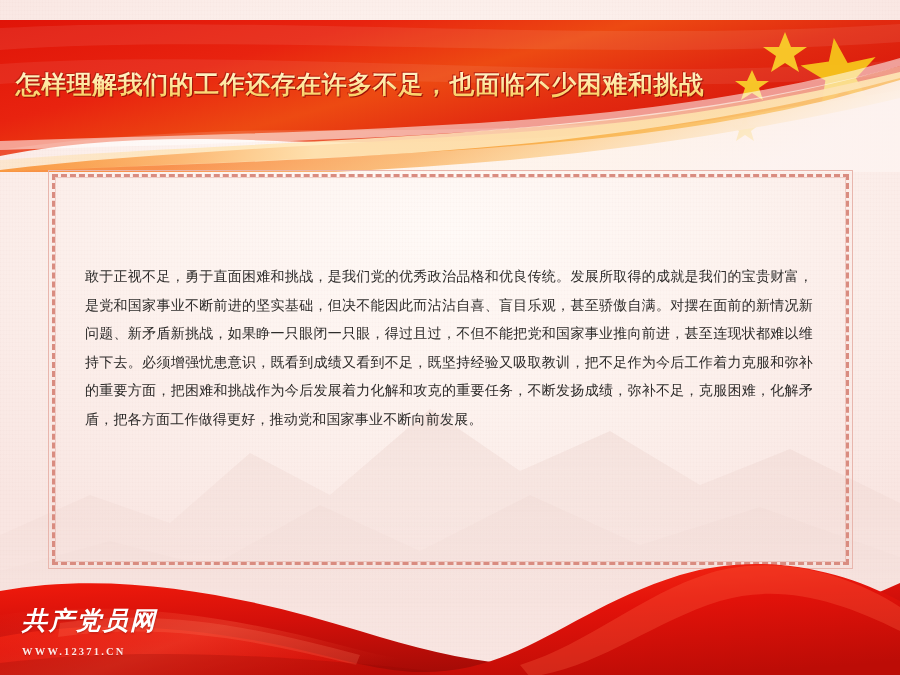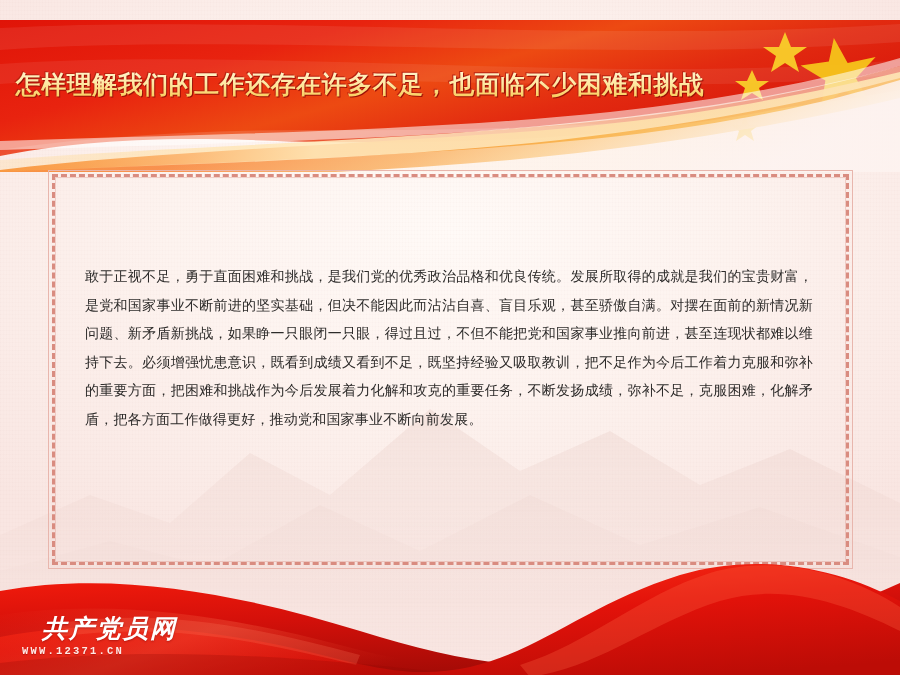--- a/index.html
+++ b/index.html
@@ -99,29 +99,28 @@
   .wm-name {
     font-size:25px;
     font-weight:700;
     letter-spacing:2px;
     line-height:27px;
     font-family:"DejaVu Serif","Liberation Serif",serif;
     font-style:italic;
     color:#ffffff;
     text-shadow:0 1px 2px rgba(120,0,0,.45);
     white-space:nowrap;
-    margin-left:20px;
   }
   .wm-url {
-    margin-top:3px;
+    margin-top:12px;
     font-size:10.5px;
     letter-spacing:2.2px;
     font-weight:700;
     color:#ffe9e6;
-    font-family:Liberation Mono, monospace;
+    font-family:Liberation Serif, serif;
     text-shadow:0 1px 1px rgba(120,0,0,.4);
     white-space:nowrap;
   }
 </style>
 </head>
 <body>
 
 <div id="poster">
 
   <div class="bg-base"></div>

